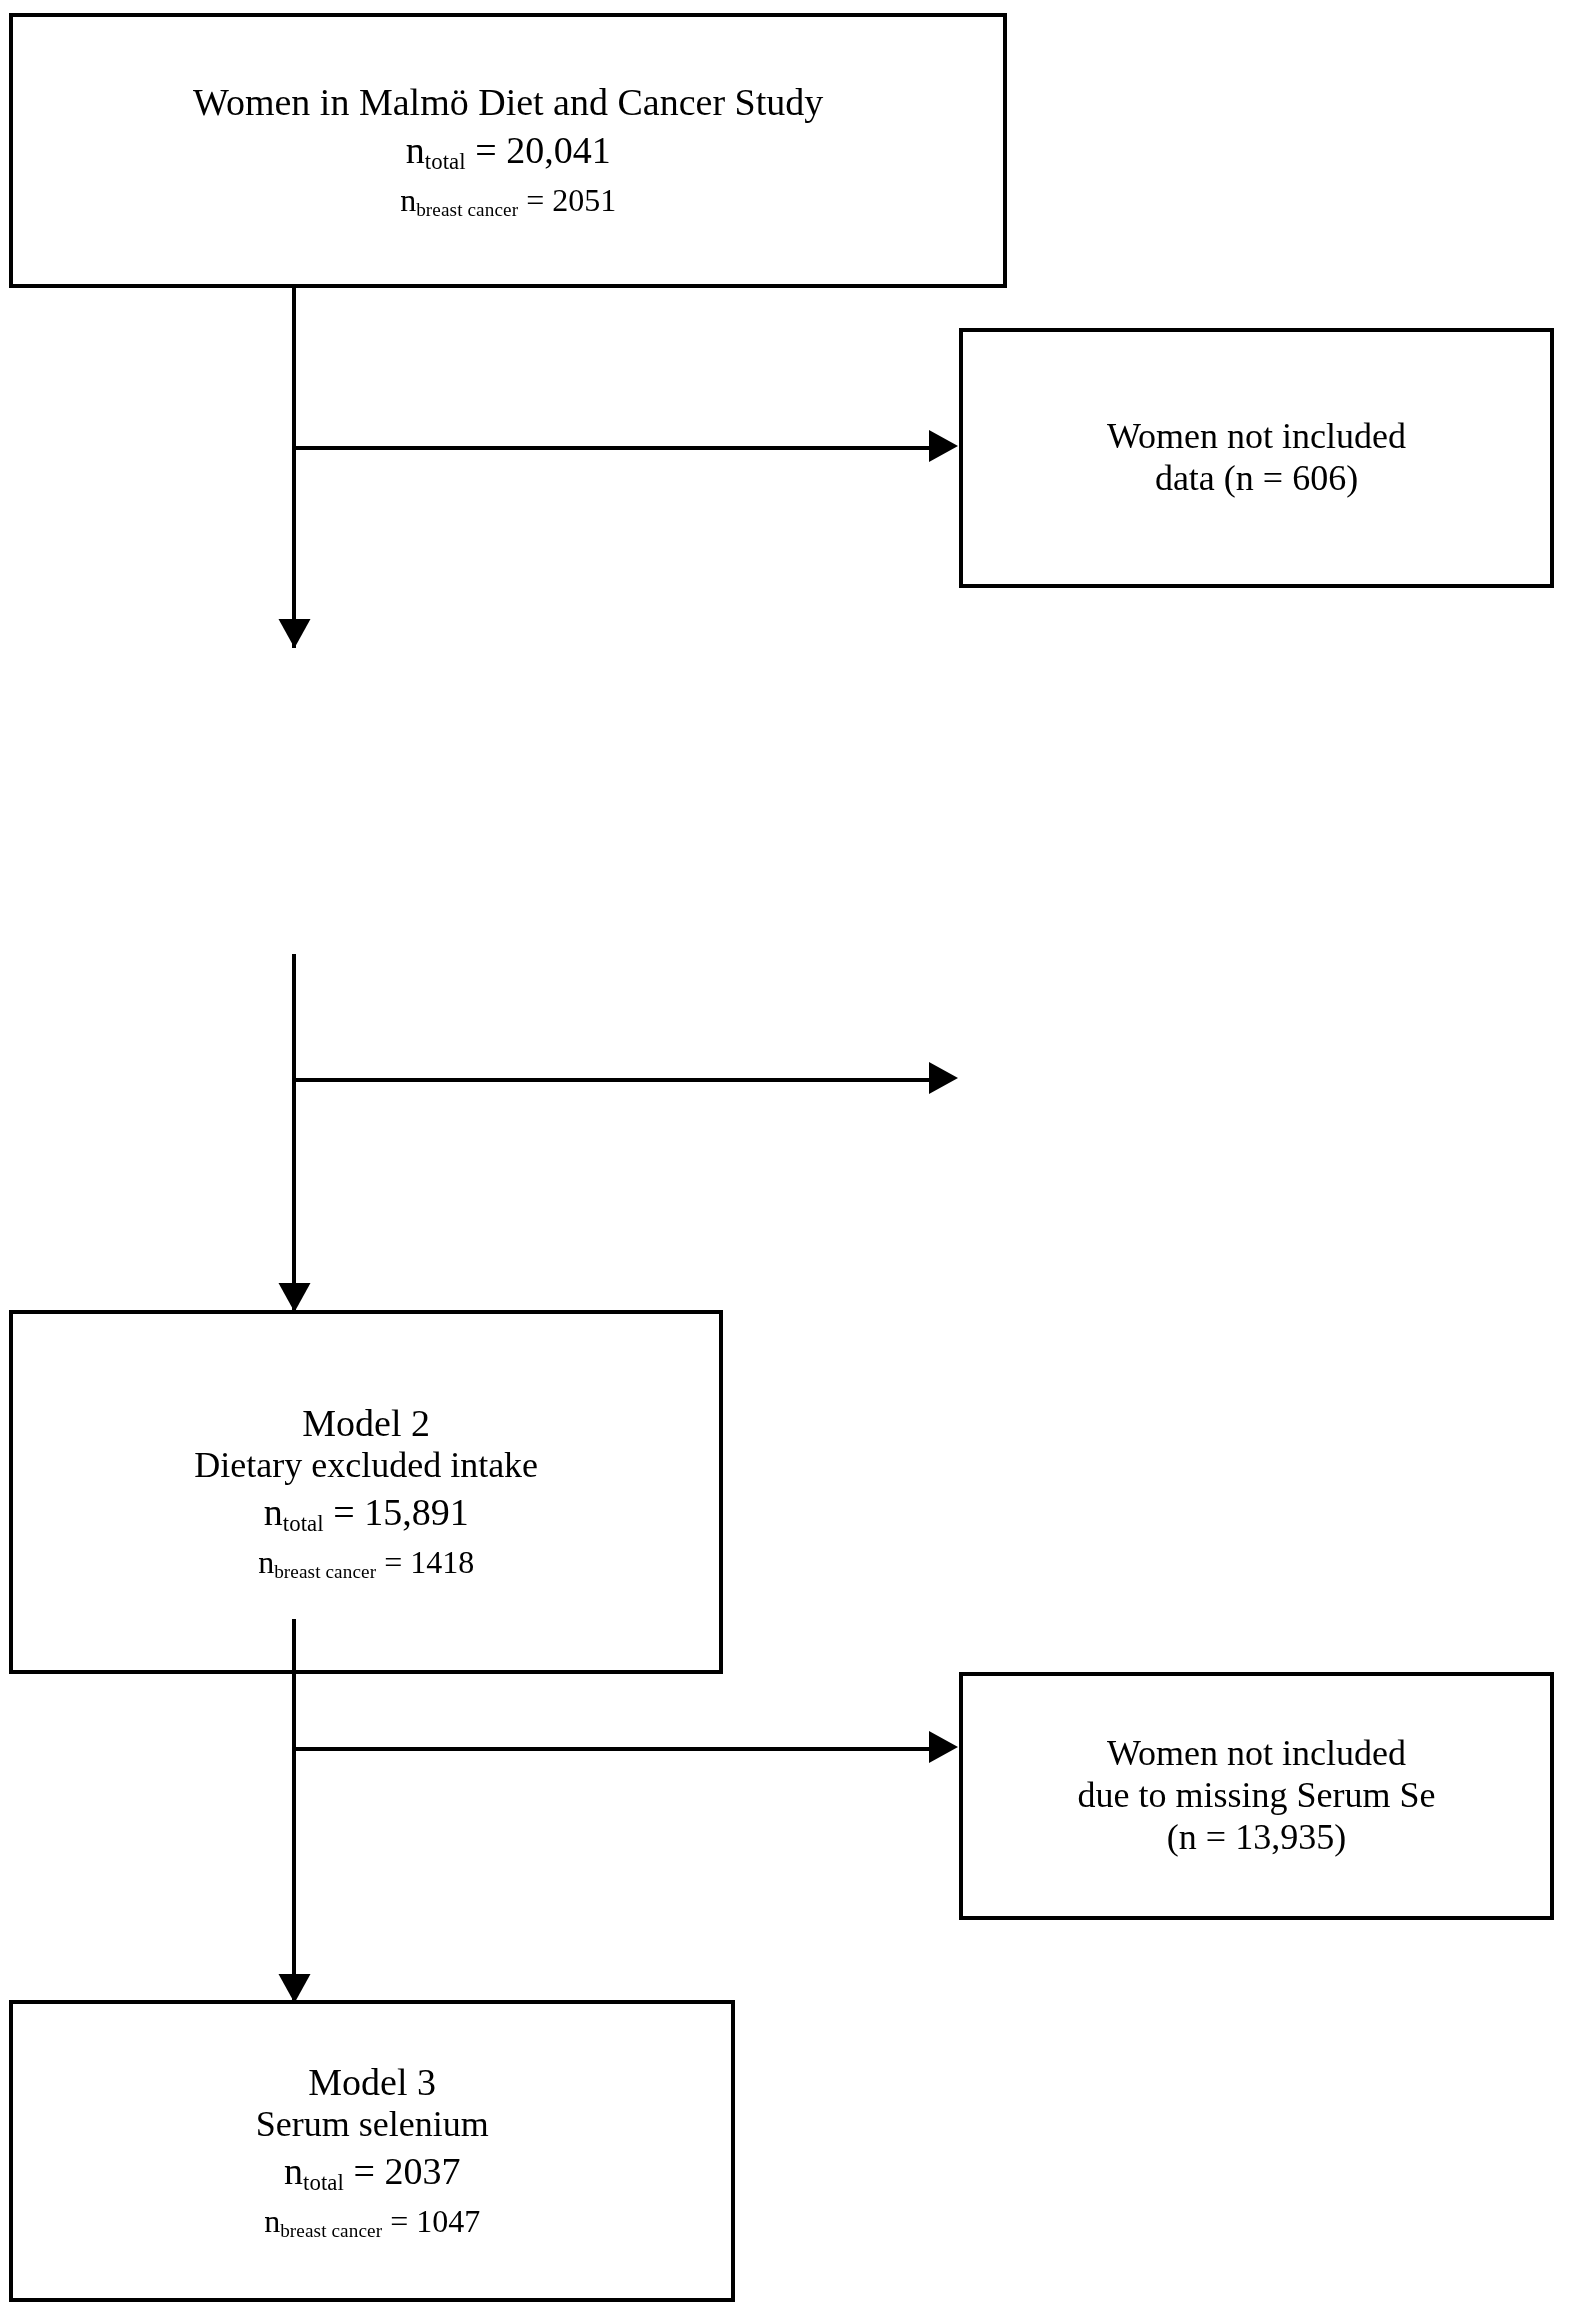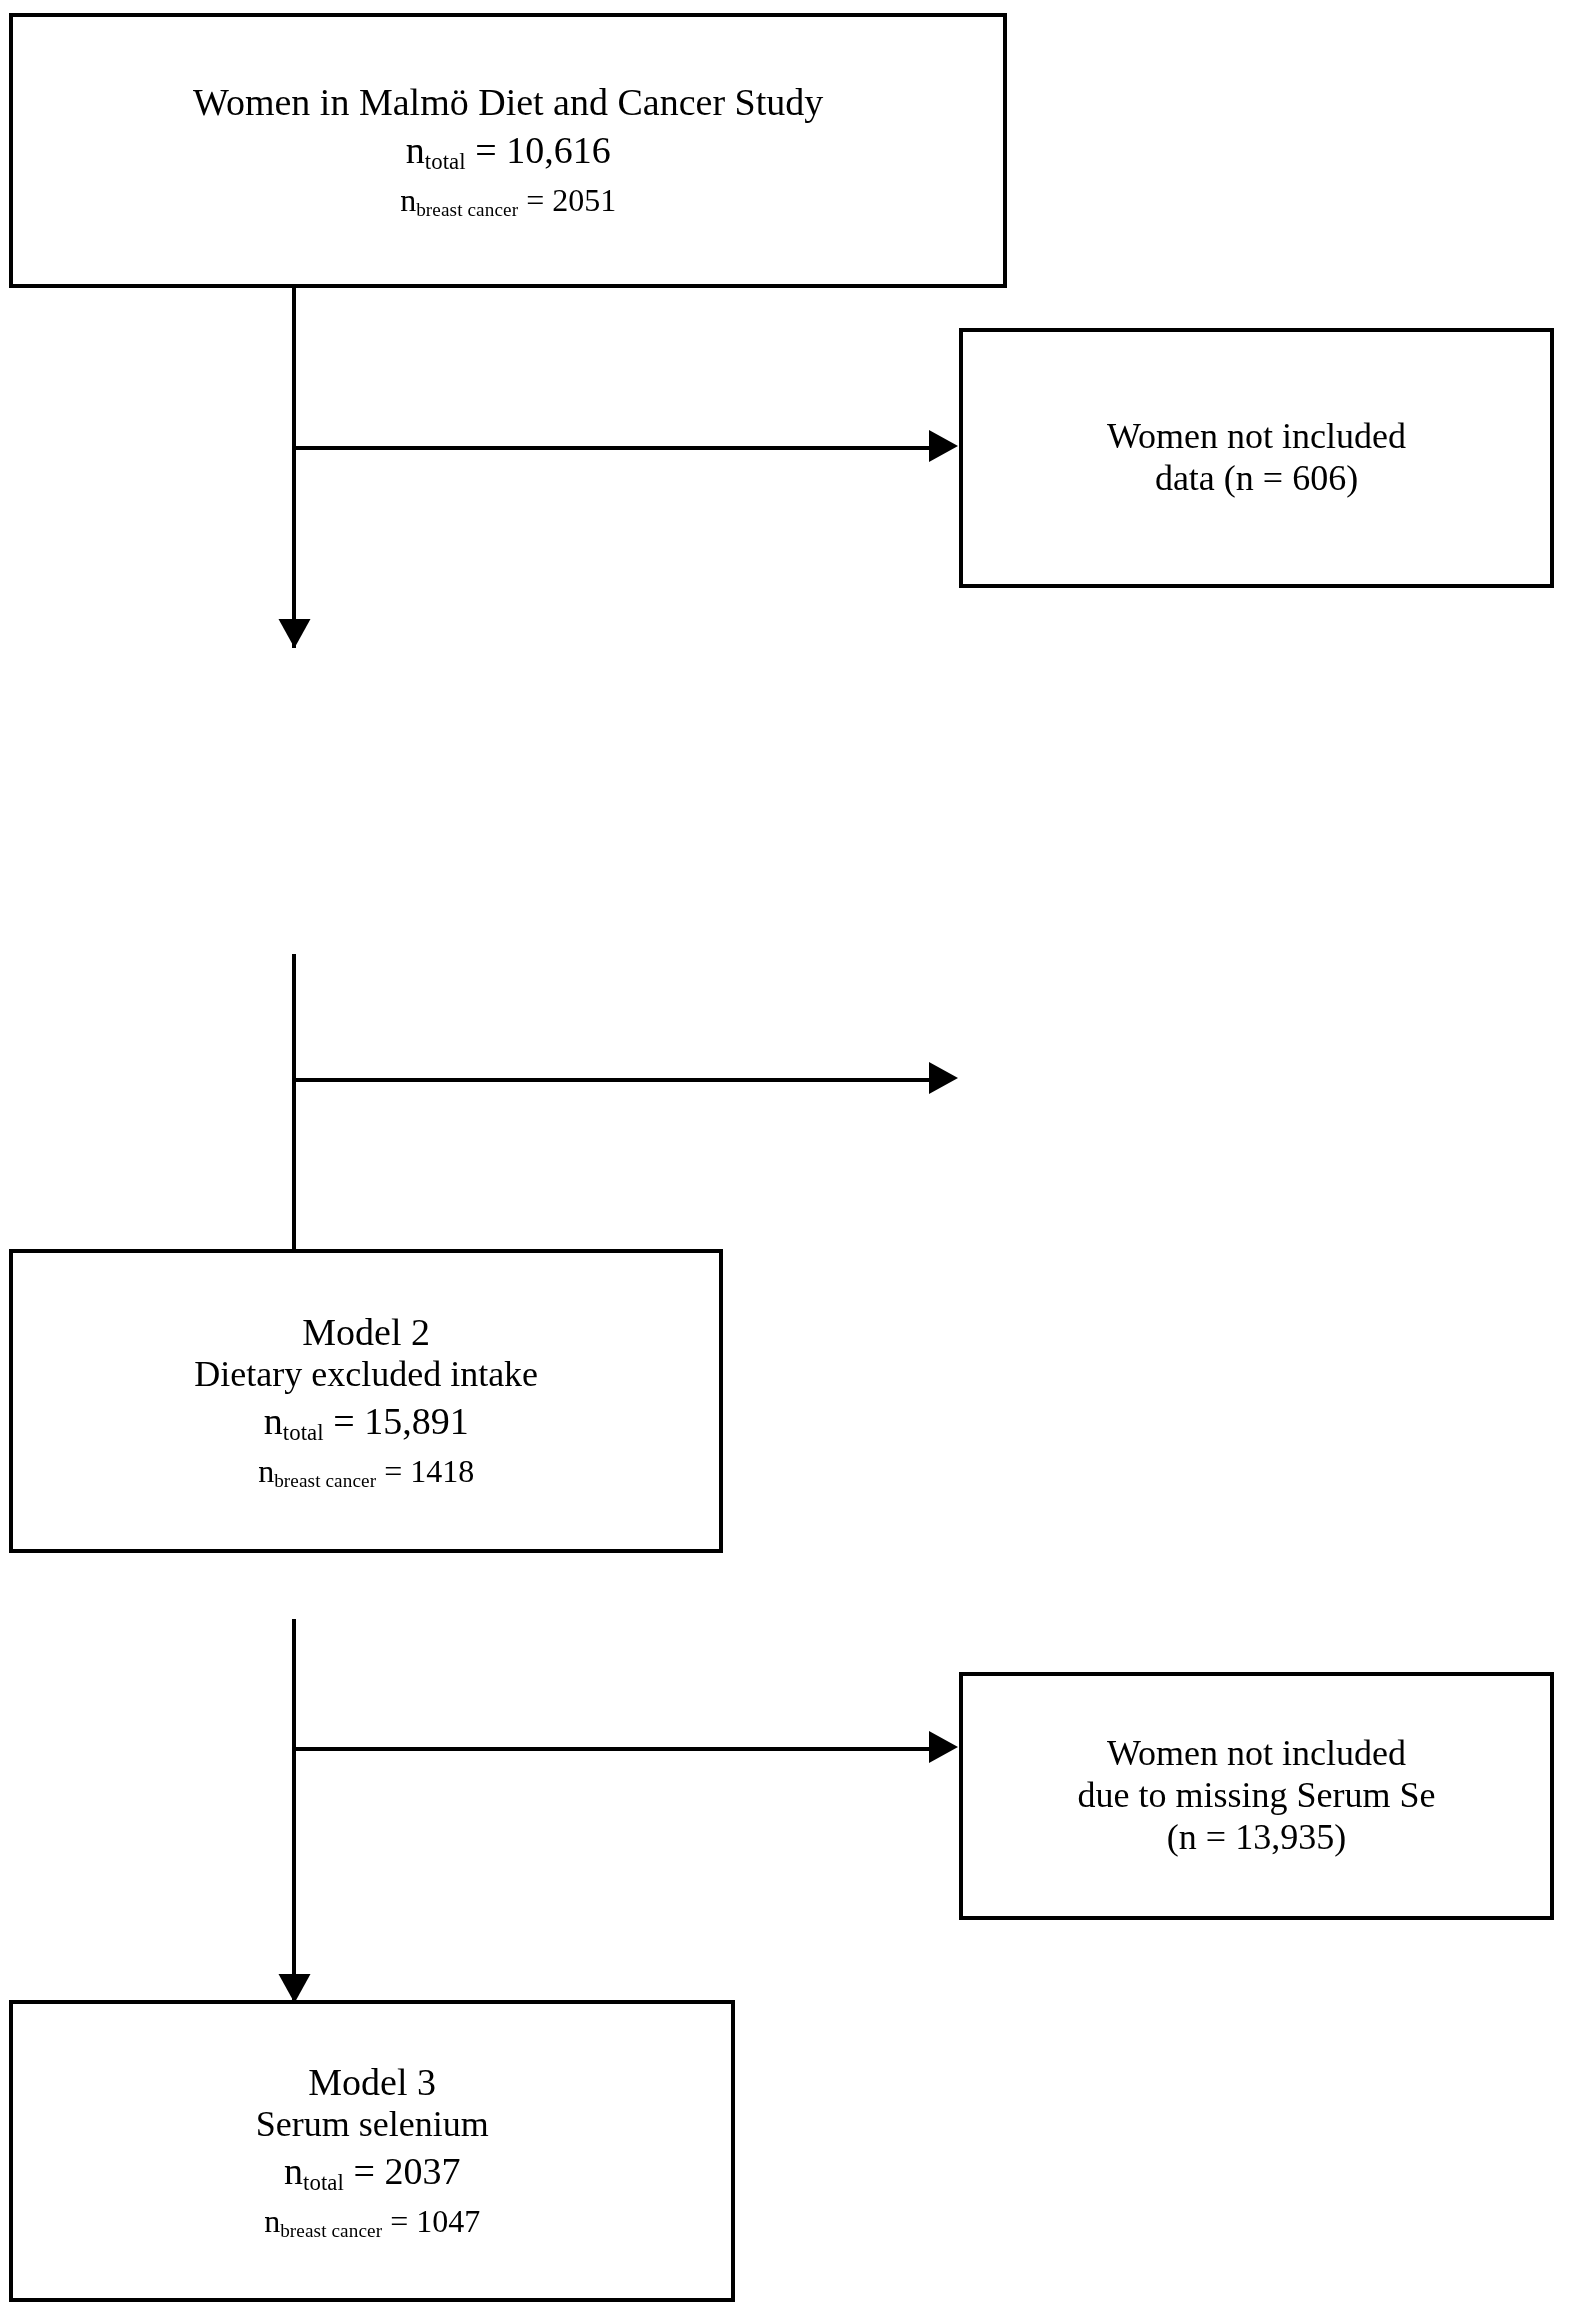--- a/index.html
+++ b/index.html
@@ -26,21 +26,21 @@
   .t-title{font-size:38px;}
   .t-sub{font-size:36px;}
   .t-n{font-size:38px;margin-top:3.7px;}
   .t-n2{font-size:32px;margin-top:6.2px;}
 
   sub.sb{font-size:0.60em;vertical-align:-0.26em;letter-spacing:0.1px;}
 
   
   #node-cohort        {left:9.2px;  top:13px;   width:998px; height:275px;}
   #node-model1        {left:9.2px;  top:648px; width:714px; height:306px;}
-  #node-model2        {left:9.2px;  top:1249px; width:714px; height:304px;}
+  #node-model2        {left:9.2px;  top:1310px; width:714px; height:364px;}
   #node-model3        {left:9.2px;  top:2000px; width:726px; height:302px;}
   #node-excl-genetic  {left:959px;top:328px;  width:595px;  height:260px;}
   #node-excl-prevalent{left:959px;top:997px; width:595px;  height:259px;}
   #node-excl-serum    {left:959px;top:1672px; width:595px;  height:248px;}
 
   
   .vline{position:absolute;width:4.3px;background:#000000;left:292px;}
   .hline{position:absolute;height:4.3px;background:#000000;left:294px;}
 
   .arrow-down{
@@ -76,21 +76,21 @@
   #h3-arrow {left:929px; top:1731px;}
 </style>
 </head>
 <body>
 
 <div class="flow-root">
 
   <div class="node" id="node-cohort">
     <span class="ln t-title">Women in Malmö Diet and Cancer Study</span>
     <span class="ln t-n"><span>n</span><sub class="sb">total</sub>
-      <span>= 10,616</span></span>
+      <span>= 20,041</span></span>
     <span class="ln t-n2"><span>n</span><sub class="sb">breast cancer</sub>
       <span>= 2051</span></span>
   </div>
 
   <div class="vline" id="v1"></div>
   <div class="arrow-down" id="v1-arrow"></div>
   <div class="hline" id="h1"></div>
   <div class="arrow-right" id="h1-arrow"></div>
 
   <div class="node" id="node-excl-genetic">

